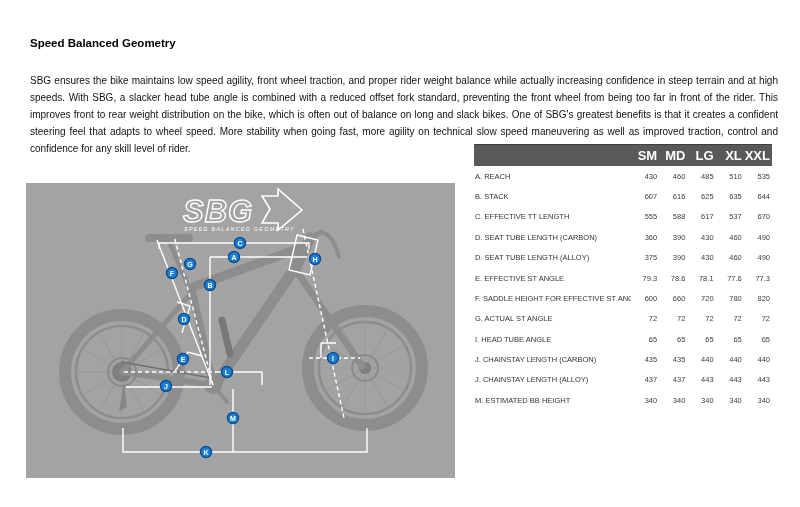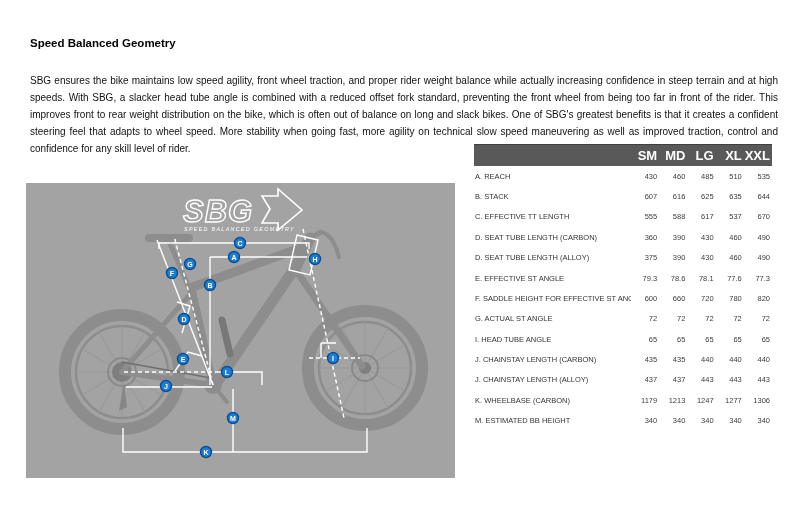--- a/index.html
+++ b/index.html
@@ -278,28 +278,20 @@
           </tr>
           <tr>
             <td class="label">J. CHAINSTAY LENGTH (ALLOY)</td>
             <td class="num">437</td>
             <td class="num">437</td>
             <td class="num">443</td>
             <td class="num">443</td>
             <td class="num">443</td>
           </tr>
           <tr>
-            <td class="label">K. WHEELBASE (CARBON)</td>
-            <td class="num">1179</td>
-            <td class="num">1213</td>
-            <td class="num">1247</td>
-            <td class="num">1277</td>
-            <td class="num">1306</td>
-          </tr>
-          <tr>
             <td class="label">M. ESTIMATED BB HEIGHT</td>
             <td class="num">340</td>
             <td class="num">340</td>
             <td class="num">340</td>
             <td class="num">340</td>
             <td class="num">340</td>
           </tr>
         </tbody>
     </table>
   </div>

